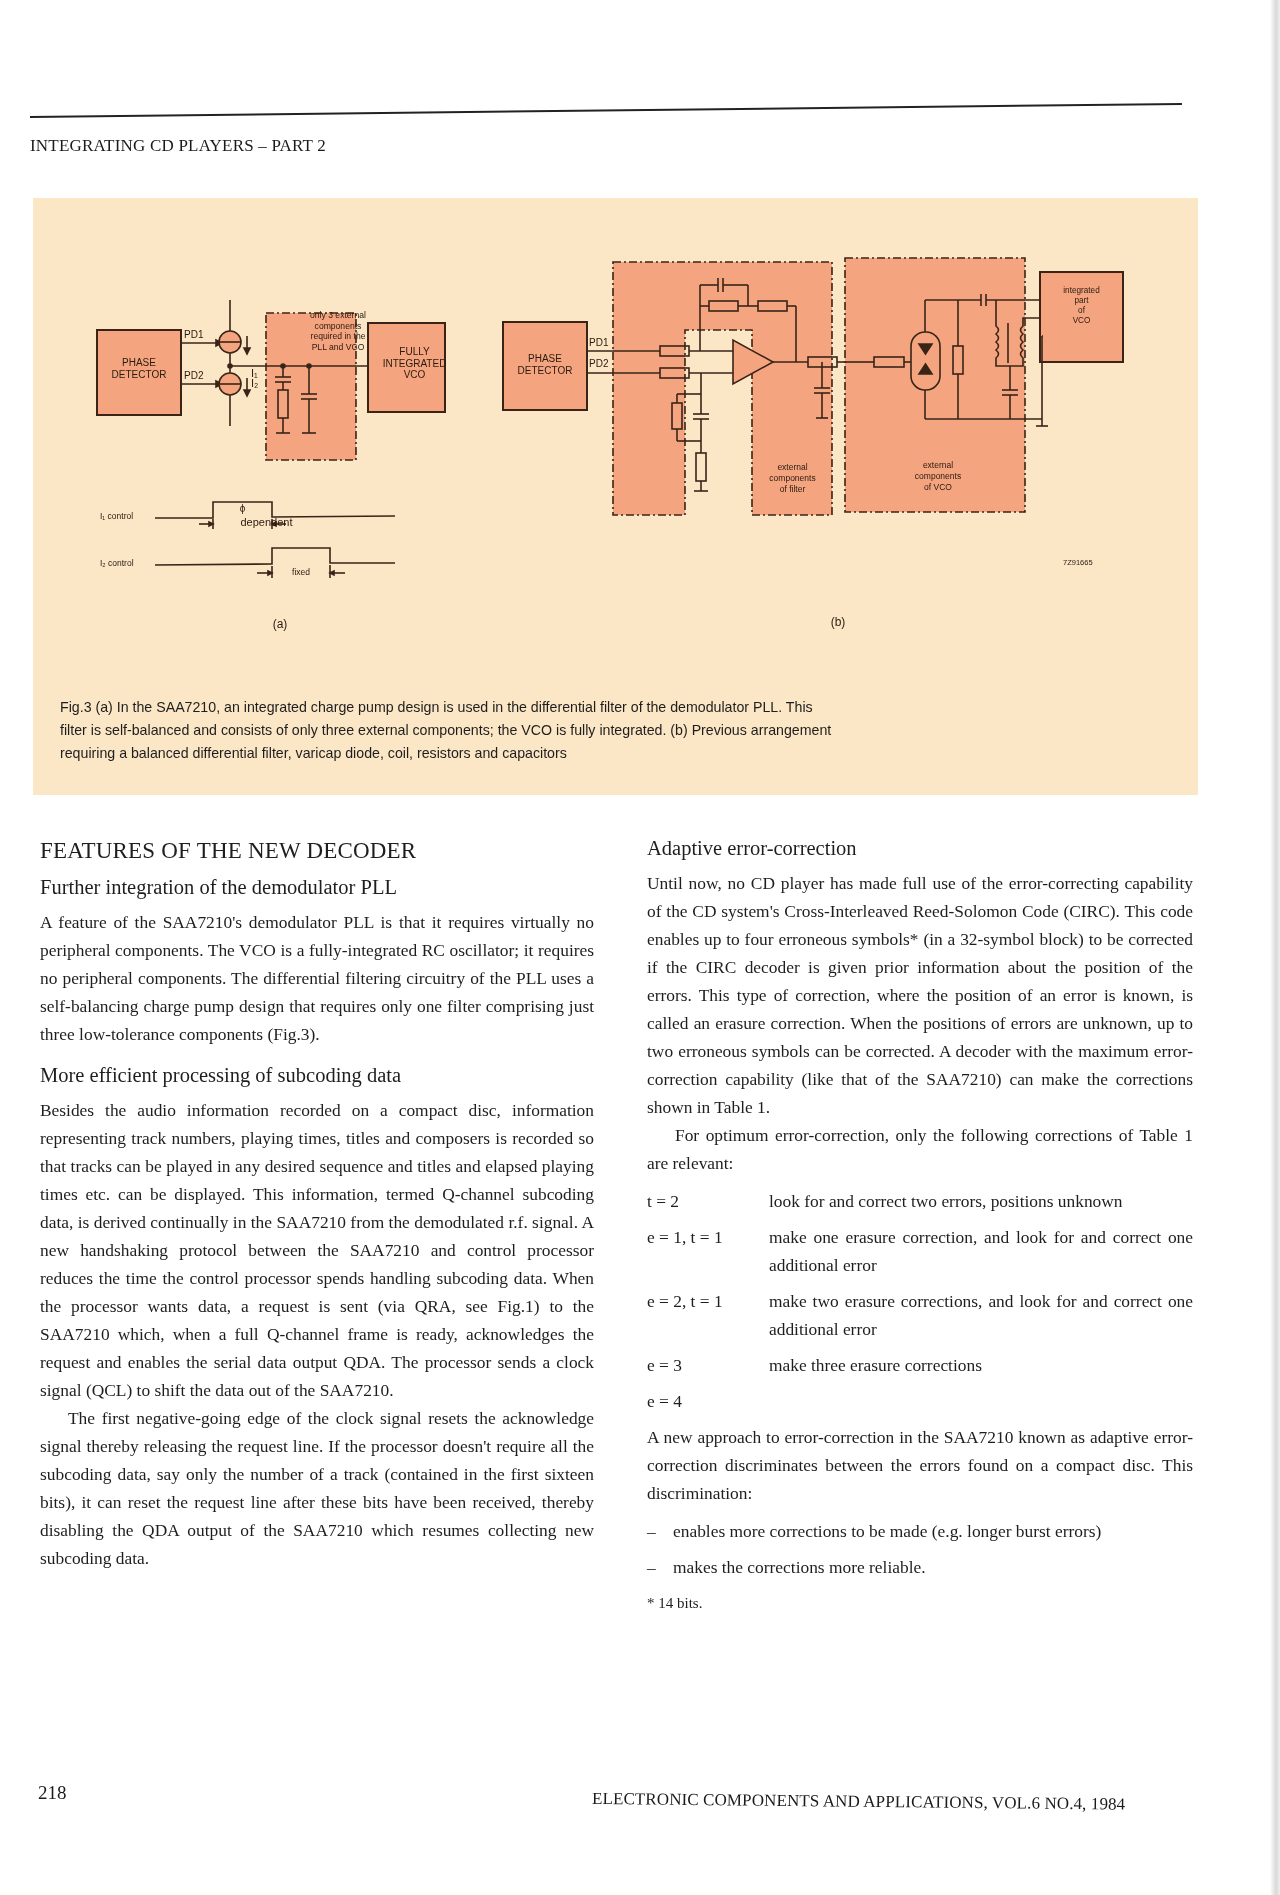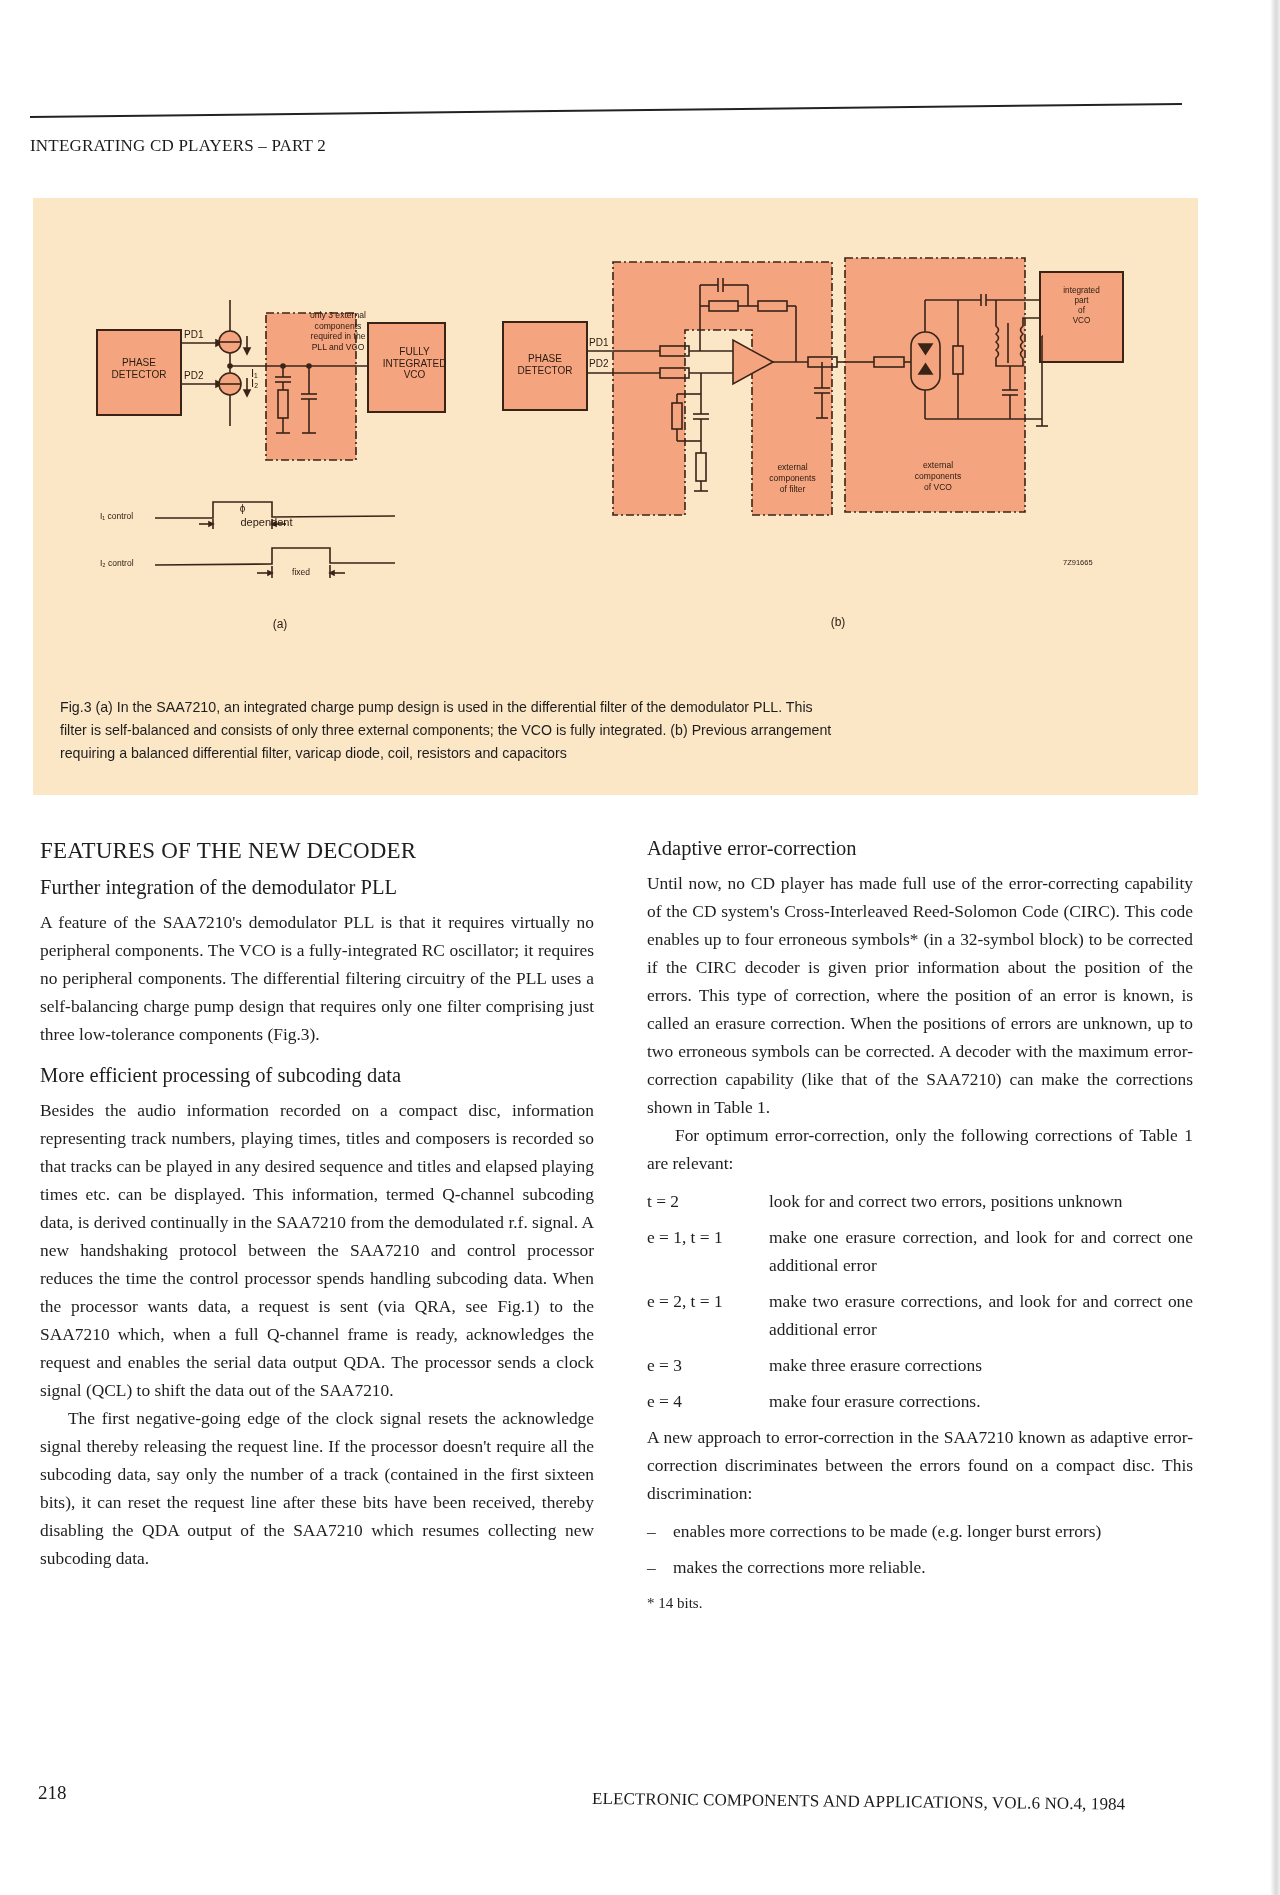--- a/index.html
+++ b/index.html
@@ -263,21 +263,20 @@
     <div class="corr-row">
       <span class="corr-key">e = 2, t = 1</span>
       <span class="corr-desc">make two erasure corrections, and look for and correct one additional error</span>
     </div>
     <div class="corr-row">
       <span class="corr-key">e = 3</span>
       <span class="corr-desc">make three erasure corrections</span>
     </div>
     <div class="corr-row">
       <span class="corr-key">e = 4</span>
-      <span class="corr-desc">make four erasure corrections.</span>
     </div>
   </div>
   <p>A new approach to error-correction in the SAA7210 known as adaptive error-correction discriminates between the errors found on a compact disc. This discrimination:</p>
   <div class="dash-list">
     <div class="dash-item">
       <span class="dash">–</span>
       <span style="flex:1;text-align:justify;">enables more corrections to be made (e.g. longer burst errors)</span>
     </div>
     <div class="dash-item">
       <span class="dash">–</span>

